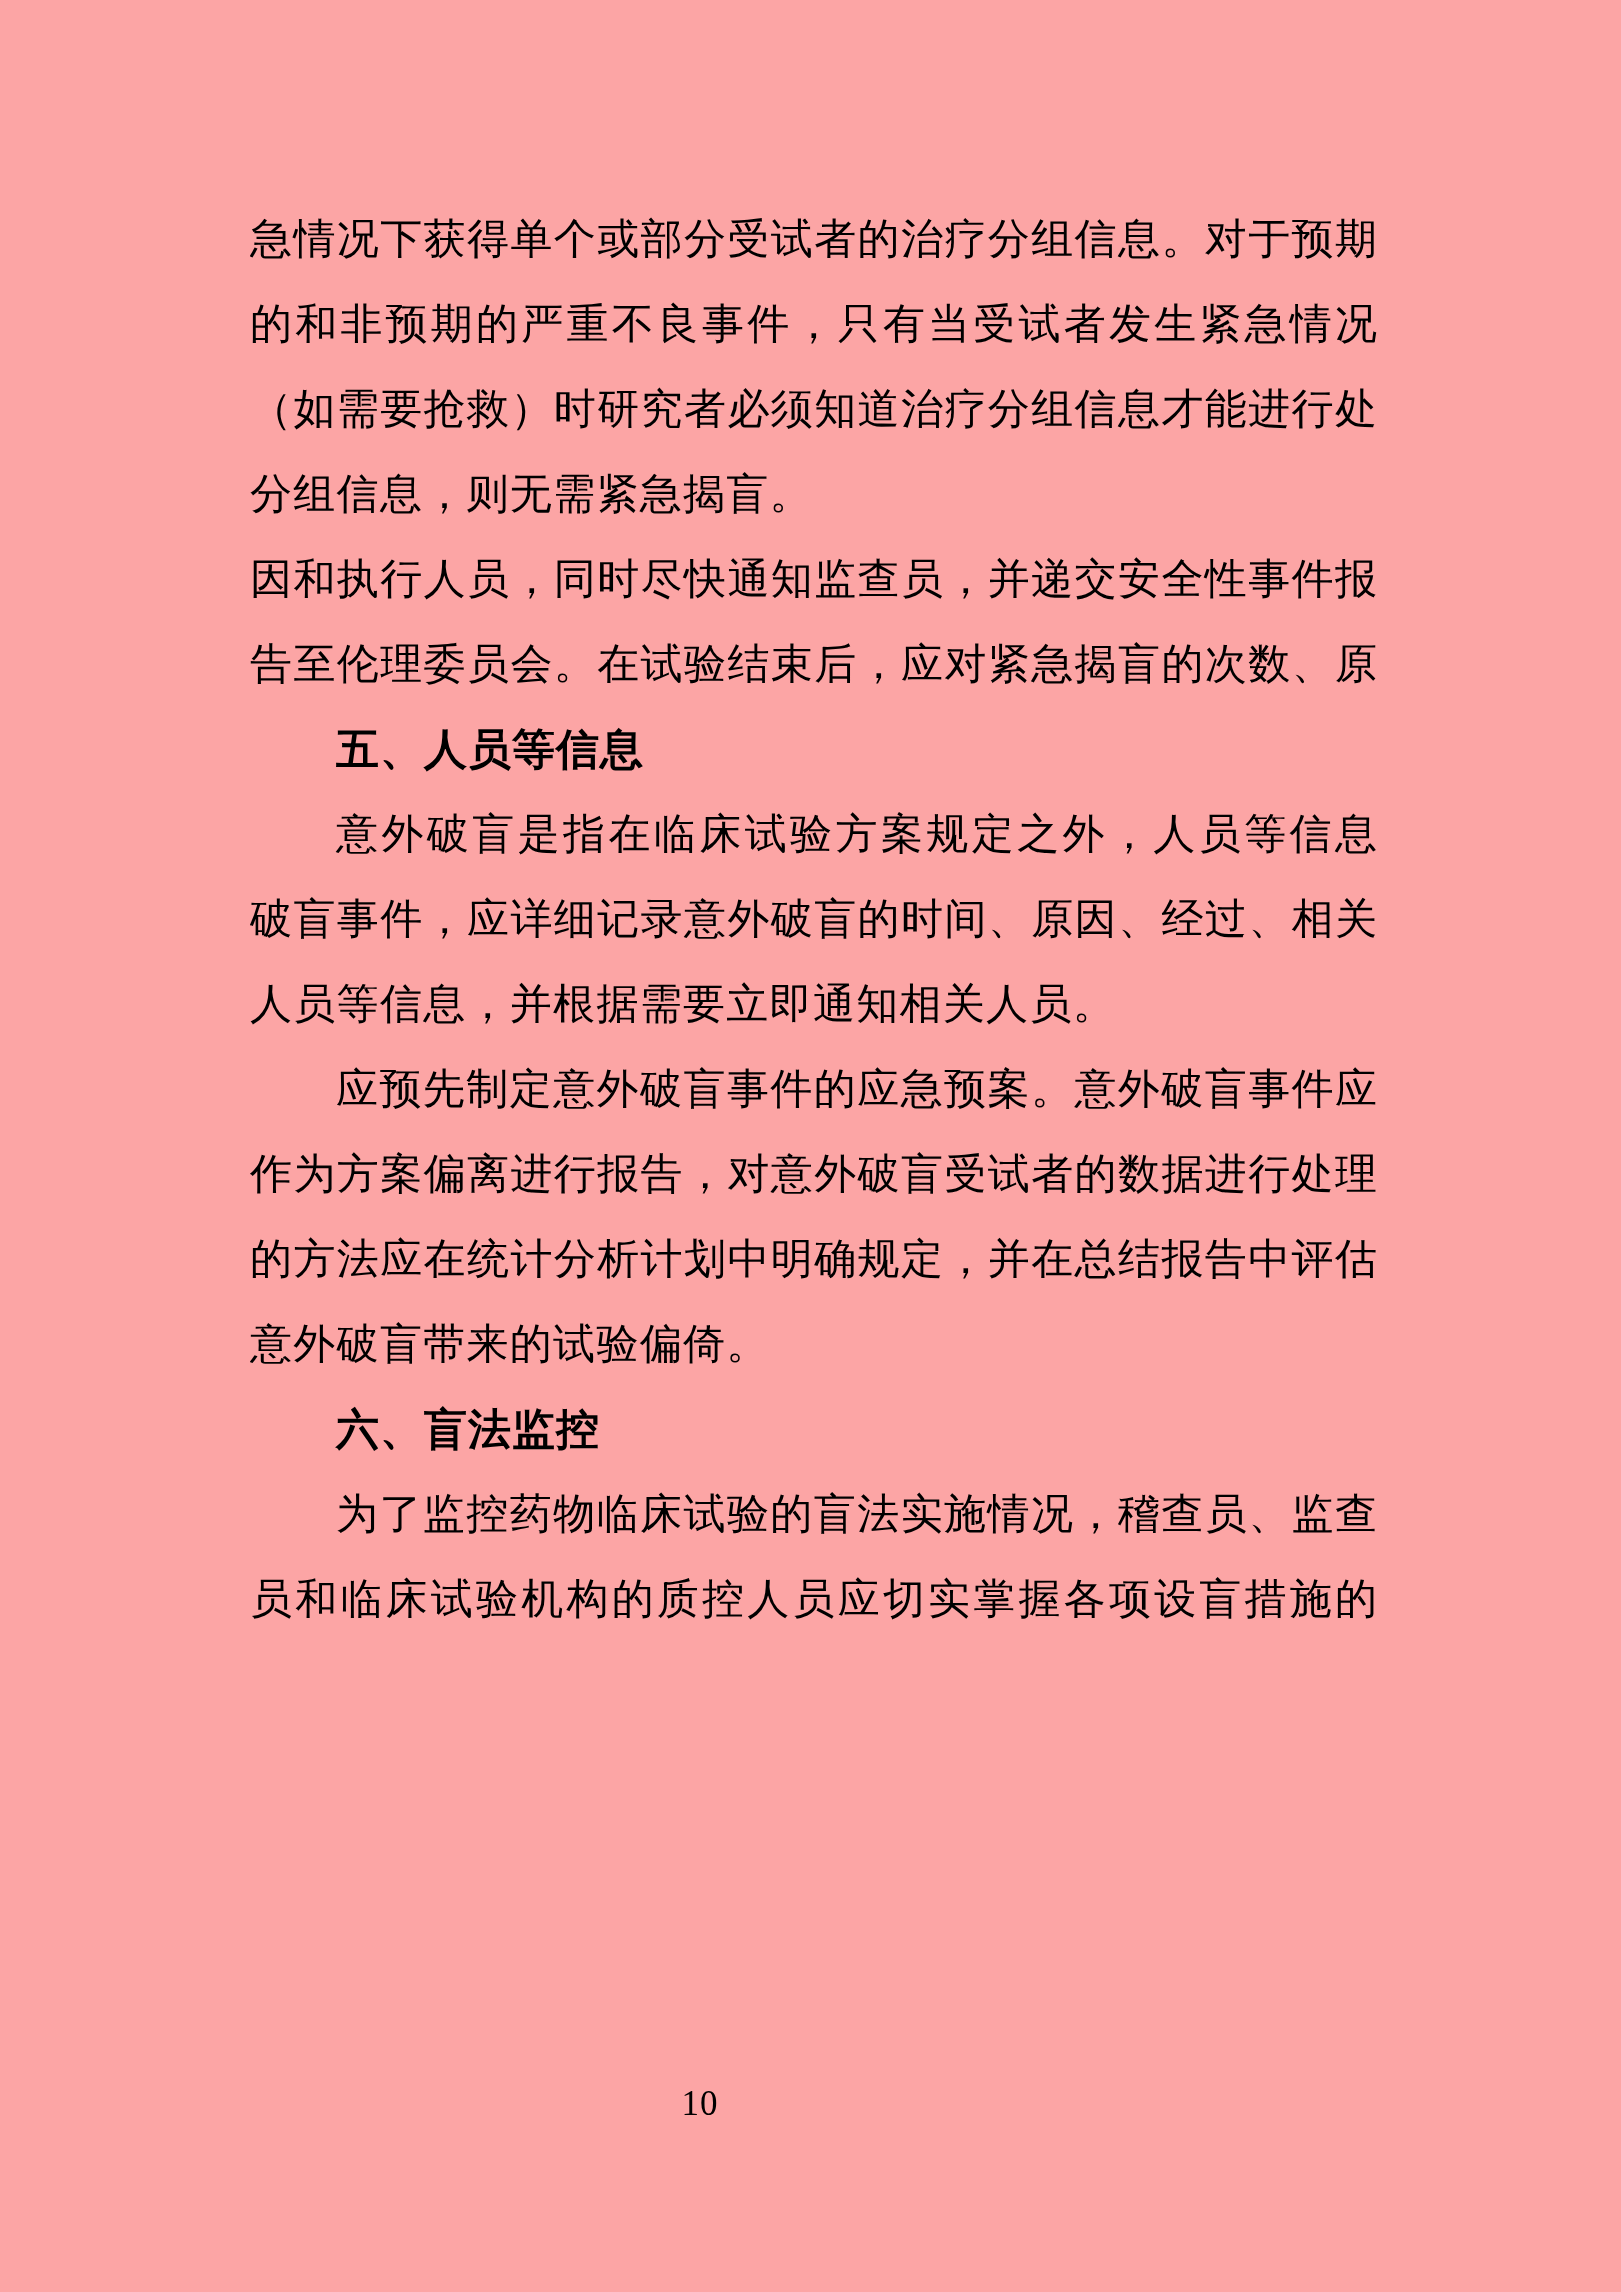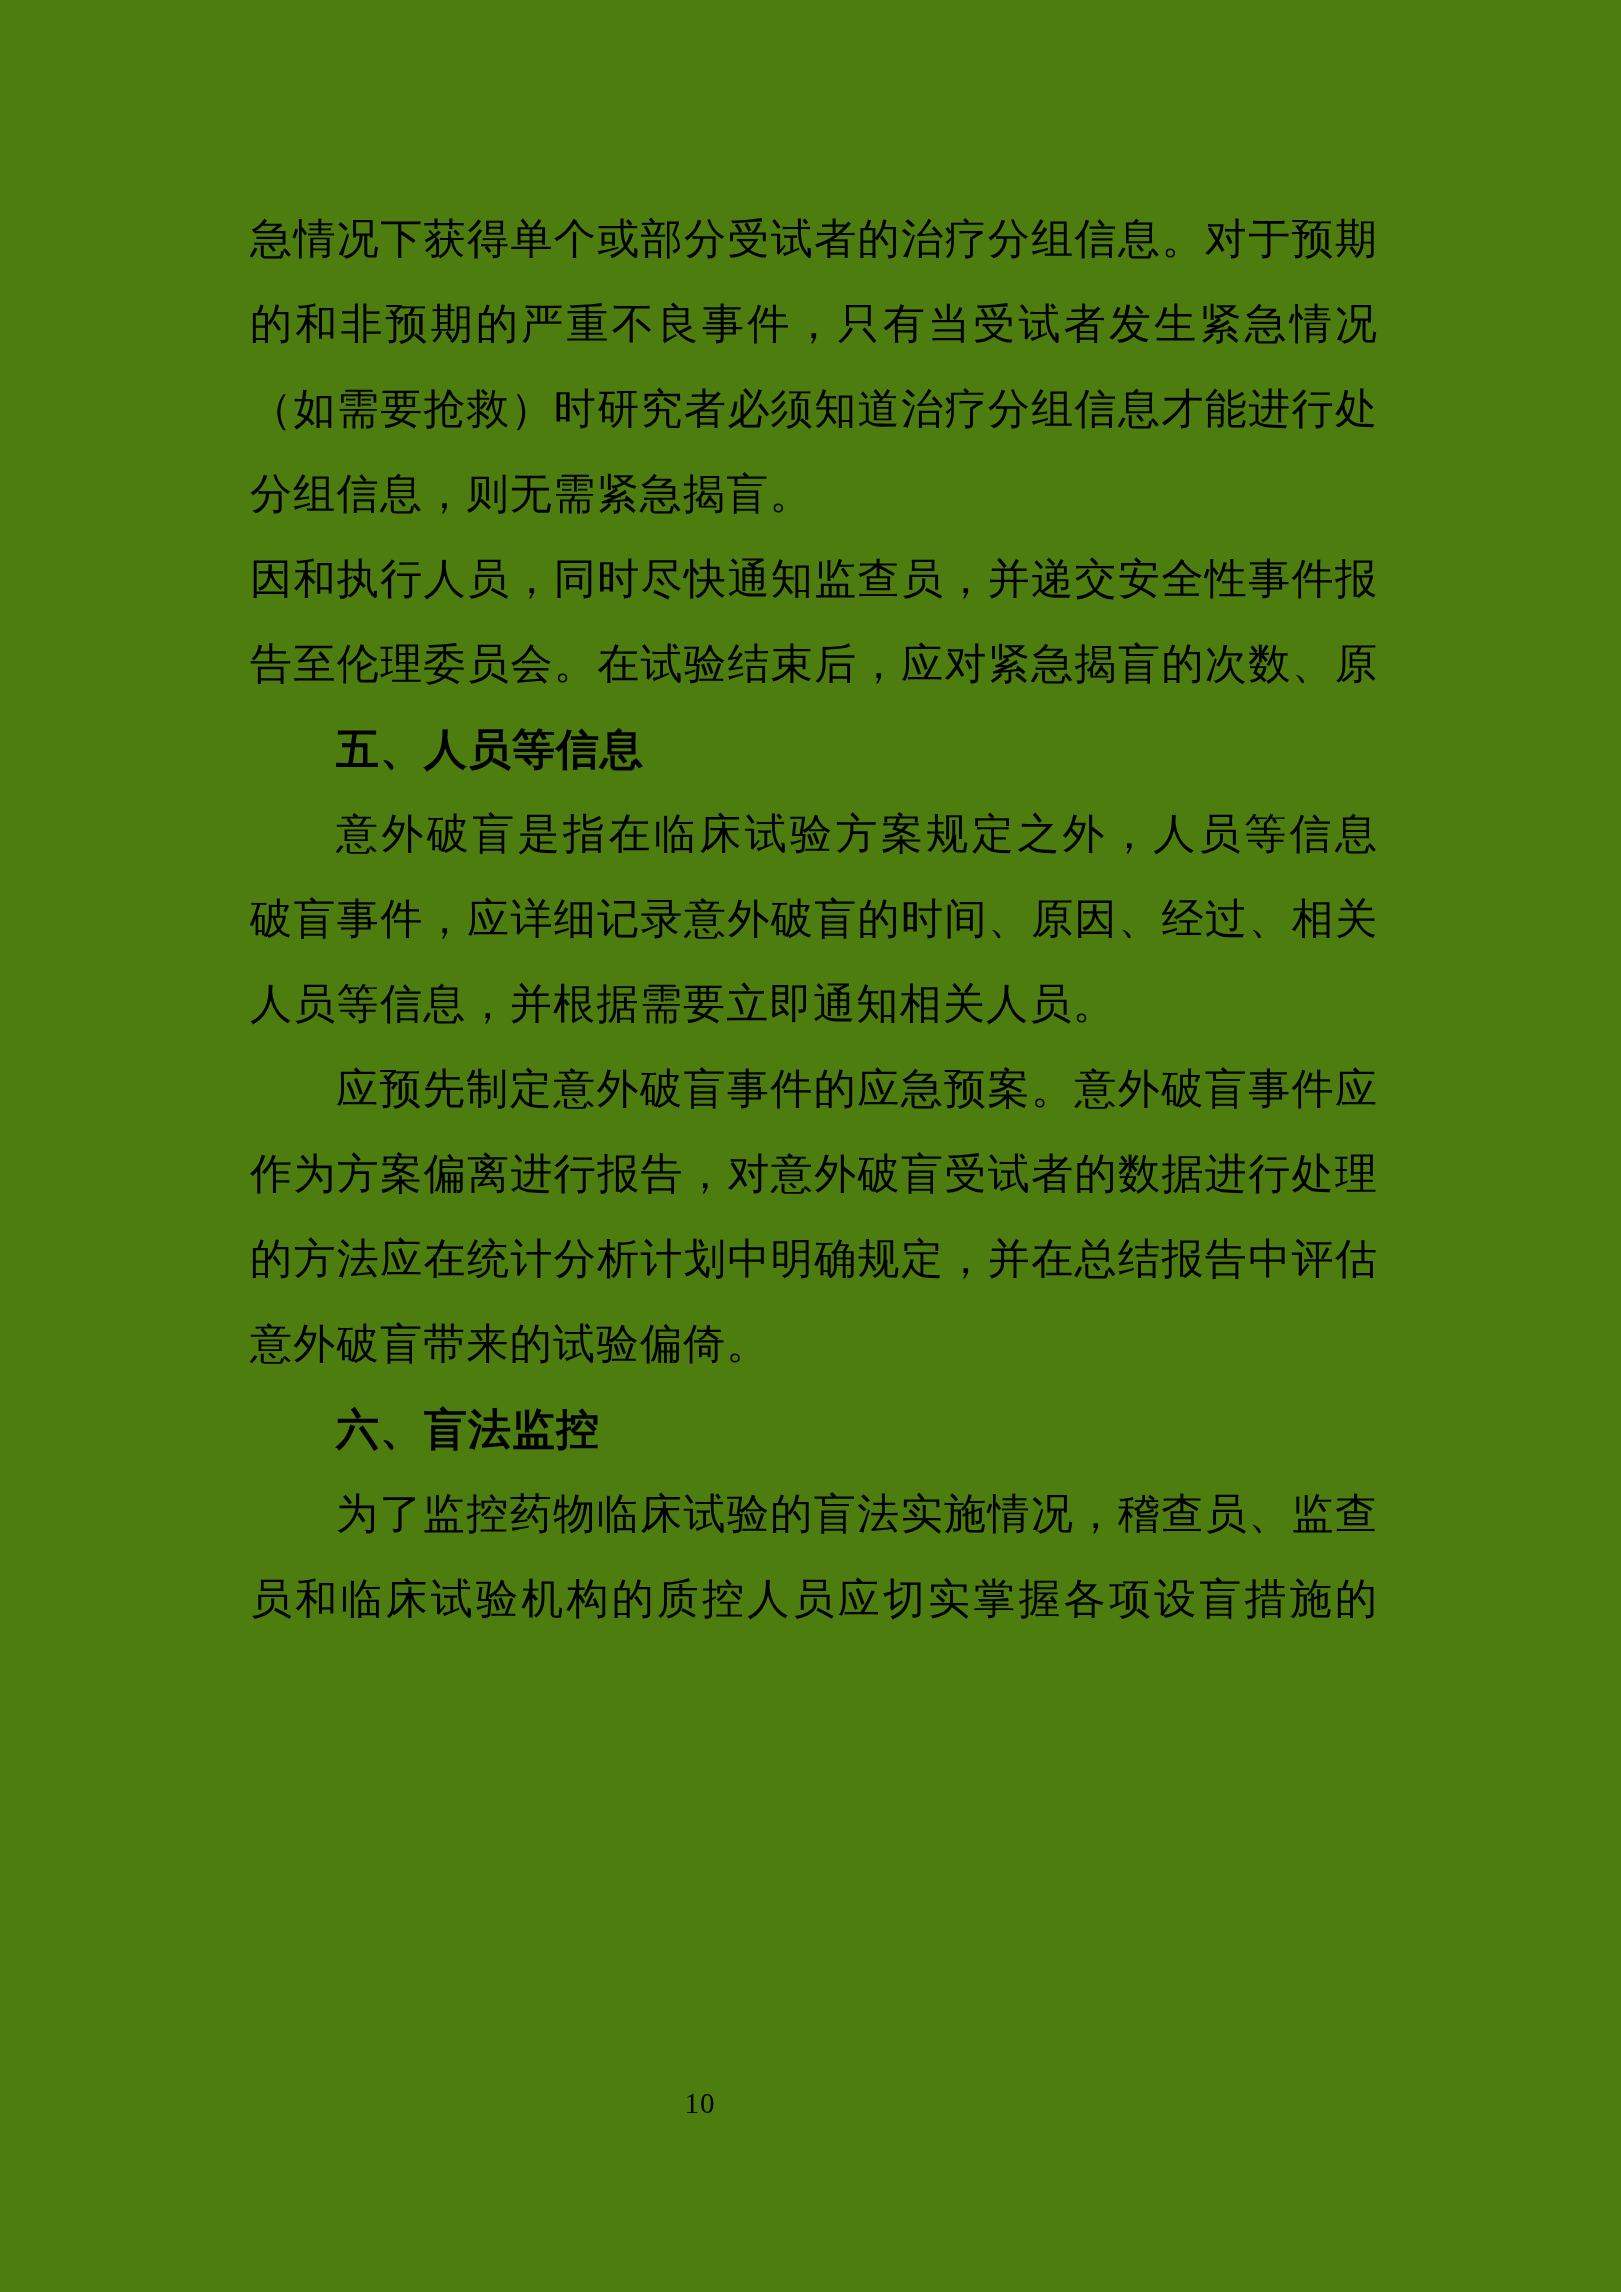--- a/index.html
+++ b/index.html
@@ -12,21 +12,21 @@
     height: 2293px;
     position: relative;
     font-family: "Liberation Serif", "DejaVu Serif", serif;
     color: #000000;
   }
   .page {
     position: absolute;
     left: 0; top: 0;
     width: 1621px;
     height: 2293px;
-    background: #4d7c0f;
+    background: #fca5a5;
     overflow: hidden;
   }
   .text-block {
     position: absolute;
     left: 250px;
     top: 197px;
     width: 1127px;
   }
   .ln {
     height: 85px;
@@ -56,21 +56,21 @@
     letter-spacing: 1px;
     font-size: 43px;
     text-align: left;
   }
   .page-number {
     position: absolute;
     left: 0;
     top: 2088px;
     width: 1400px;
     text-align: center;
-    font-size: 29px;
+    font-size: 35px;
     line-height: 31px;
     letter-spacing: 1px;
   }
 </style>
 </head>
 <body>
 
 <div class="page">
   <div class="text-block">
     <div class="ln jf">急情况下获得单个或部分受试者的治疗分组信息。对于预期</div>

